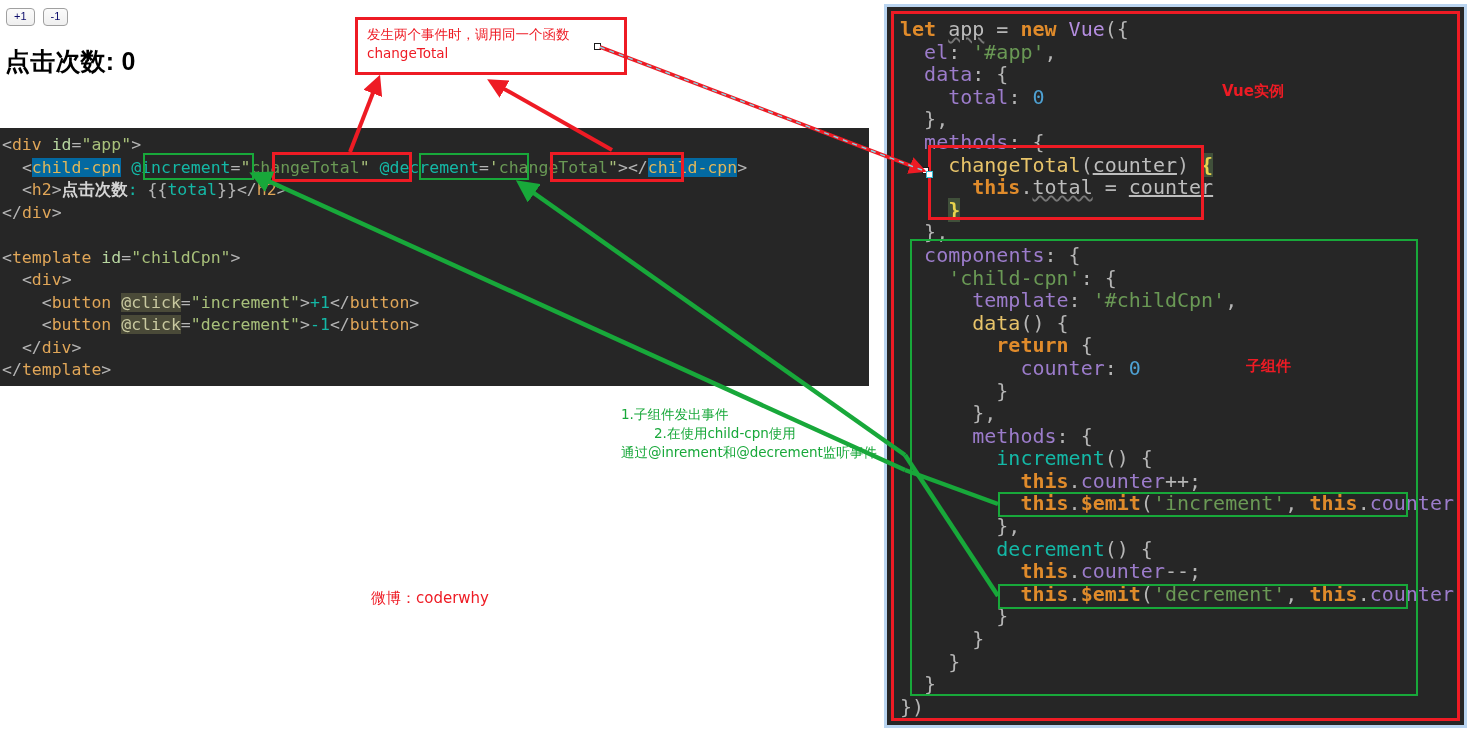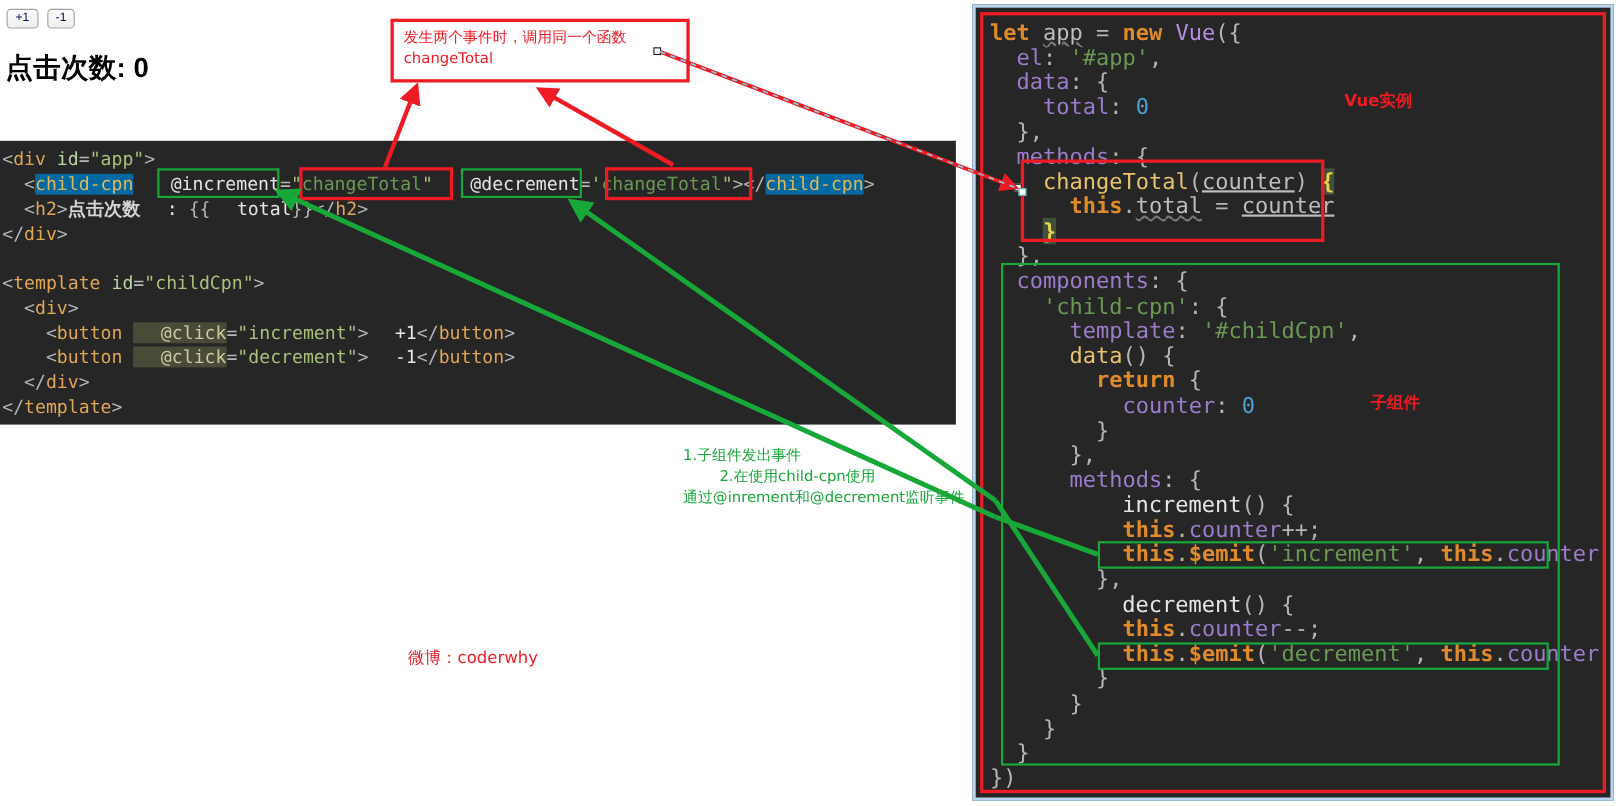--- a/index.html
+++ b/index.html
@@ -96,26 +96,26 @@
   .kw      { color: #e08b2b; font-weight: bold; }   
   .cls     { color: #b58ee0; }                      
   .prop    { color: #9c7ccb; }                      
   .str     { color: #6a9955; }                      
   .strq    { color: #a8c07a; }                      
   .num     { color: #4ea1d3; }                      
   .fn      { color: #e8c46a; }                      
   .tag     { color: #e0a658; }                      
   .attr    { color: #b7d6a0; }                      
   .punc    { color: #b5b5b5; }
-  .plain   { color: #e5e5e5; margin-left: 24px; }
+  .plain   { color: #14b8a6; }
   .varu    { color: #bdbdbd; text-decoration: underline; }
   .varw    { color: #bdbdbd; text-decoration: underline; text-decoration-style: wavy; text-decoration-color:#777; }
   .brace-hl{ color: #e8d44d; background: #40503a; font-weight: bold; }
   .hl-olive{ background: #0369a1; color: #e0b75a; }
-  .hl-gray { background: #4a4a38; color: #c9c9a0; padding-left: 25px; }
+  .hl-gray { background: #4a4a38; color: #c9c9a0; }
   .cn      { color: #d4d4d4; font-family: "DejaVu Sans", sans-serif; font-weight: bold; }
 
   
   .ann-box-red {
     position: absolute;
     border: 3px solid #ee1b24;
     box-sizing: border-box;
     pointer-events: none;
   }
   .ann-box-green {

